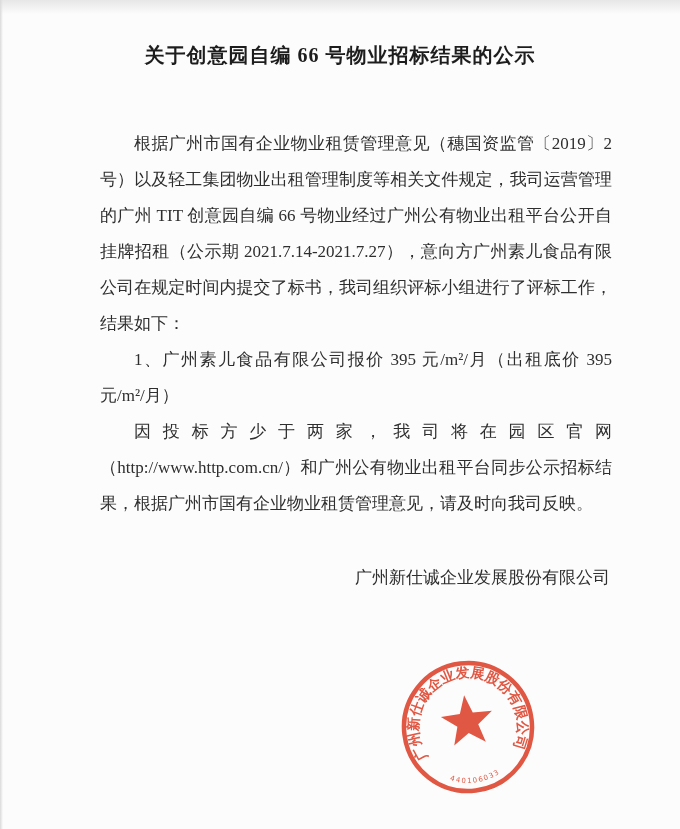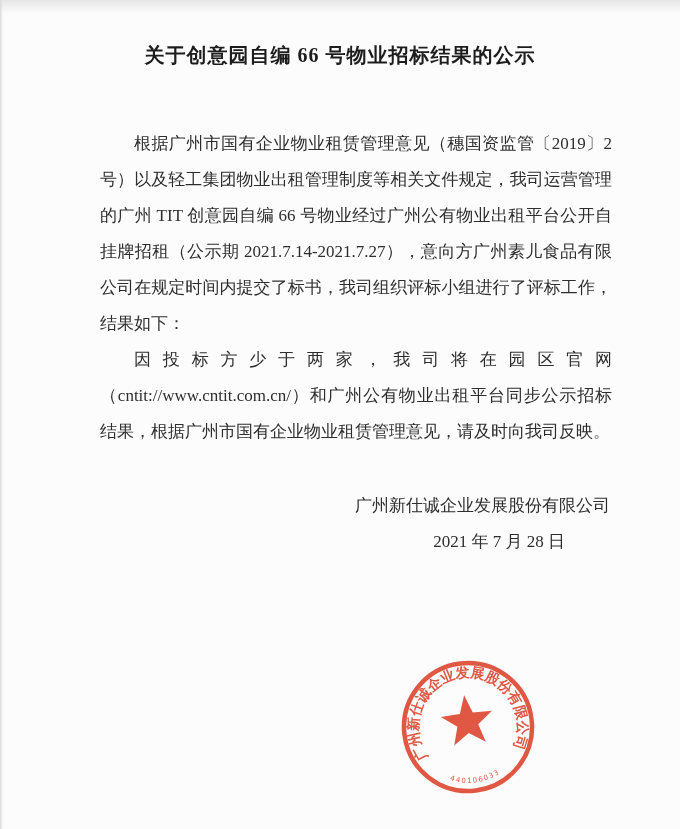--- a/index.html
+++ b/index.html
@@ -110,26 +110,26 @@
 <body>
 
 <div class="page">
   <div class="scan-edge-top"></div>
   <div class="scan-edge-left"></div>
 
   <h1 class="title">关于创意园自编 66 号物业招标结果的公示</h1>
 
   <div class="body-text">
     <p class="para indent">根据广州市国有企业物业租赁管理意见（穗国资监管〔2019〕2 号）以及轻工集团物业出租管理制度等相关文件规定，我司运营管理的广州 TIT 创意园自编 66 号物业经过广州公有物业出租平台公开自挂牌招租（公示期 2021.7.14-2021.7.27），意向方广州素儿食品有限公司在规定时间内提交了标书，我司组织评标小组进行了评标工作，结果如下：</p>
-    <p class="para indent"><span>因投标方少于两家，我司将在园区官网</span><span class="nowrap">（cntit://www.cntit.com.cn/）</span><span>和广州公有物业出租平台同步公示招标结果，根据广州市国有企业物业租赁管理意见，请及时向我司反映。</span></p>
+    <p class="para indent">1、广州素儿食品有限公司报价 395 元/m²/月（出租底价 395 元/m²/月）</p>
+    <p class="para indent"><span>因投标方少于两家，我司将在园区官网</span><span class="nowrap">（http://www.http.com.cn/）</span><span>和广州公有物业出租平台同步公示招标结果，根据广州市国有企业物业租赁管理意见，请及时向我司反映。</span></p>
   </div>
 
   <div class="signature">
     <p class="sig-company">广州新仕诚企业发展股份有限公司</p>
-    <p class="sig-date">2021 年 7 月 28 日</p>
   </div>
 
   <svg class="seal" viewBox="0 0 140 140" xmlns="http://www.w3.org/2000/svg">
     <defs>
       <path id="sealArcTop" d="M 26.7,95 A 50 50 0 0 1 113.3,45 A 50 50 0 0 1 26.7,95" fill="none"></path>
       <path id="sealArcBottom" d="M 42,118.5 A 56 56 0 0 0 98,118.5" fill="none"></path>
     </defs>
     <circle class="seal-ring" cx="70" cy="70" r="64"></circle>
     <polygon class="seal-star" points="70,38 76.5,56.1 95.7,56.7 80.5,68.4 85.9,86.8 70,76 54.1,86.8 59.5,68.4 44.3,56.7 63.5,56.1"></polygon>
     <text class="seal-text">

